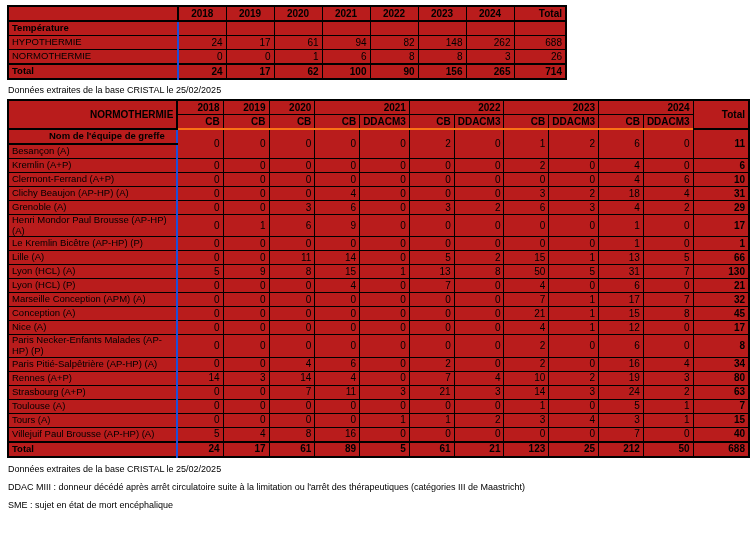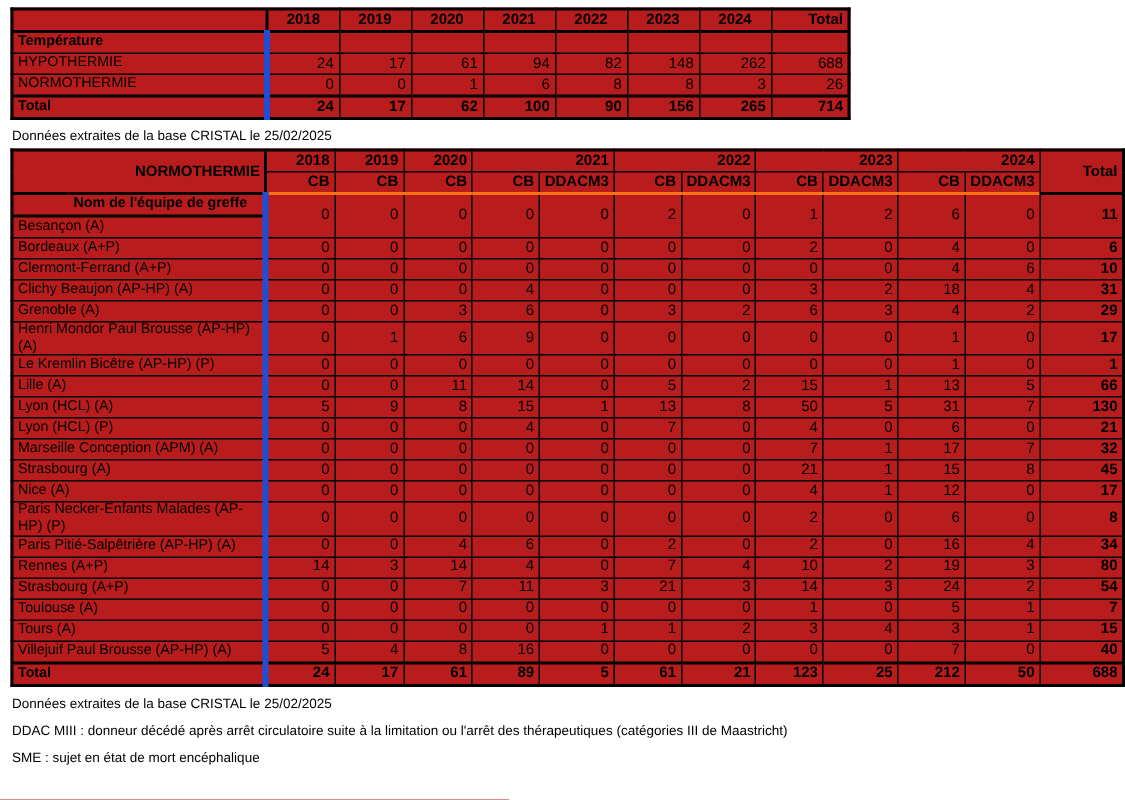--- a/index.html
+++ b/index.html
@@ -23,21 +23,21 @@
   #t1 th.year{text-align:center;}
   #t1 th.totalhdr{text-align:right;}
   #t1 th.cornerblank{border-right:2px solid #000;}
   
   #t2 th{text-align:right;}
   #t2 thead tr.sub th{border-bottom:2px solid #f97316;}
   #t2 thead th[rowspan]{border-bottom:2px solid #000;}
   #t2 th.corner{border-right:2px solid #000;}
   
   .lbl{text-align:left;font-size:9.5px;white-space:normal;}
-  .lblcol{border-right:4px solid #1d4ed8;}
+  .lblcol{border-right:2px solid #1d4ed8;}
   .num{text-align:right;}
   .b{font-weight:bold;}
   .dimhdr{font-weight:bold;border-bottom:2px solid #000;padding-left:40px;}
   tr.total td{font-weight:bold;border-top:2px solid #000;}
   .totalcol{font-weight:bold;}
   
   .note{font-size:9px;margin:5px 0 4px 1px;}
   .footnotes .note{margin:6px 0 8px 1px;}
 </style>
 </head>
@@ -175,21 +175,21 @@
           <td class="num" rowspan="2">1</td>
           <td class="num" rowspan="2">2</td>
           <td class="num" rowspan="2">6</td>
           <td class="num" rowspan="2">0</td>
           <td class="num totalcol" rowspan="2">11</td>
         </tr>
         <tr>
           <td class="lbl lblcol">Besançon (A)</td>
         </tr>
         <tr>
-          <td class="lbl lblcol">Bordeaux (A+P)</td>
+          <td class="lbl lblcol">Kremlin (A+P)</td>
           <td class="num">0</td>
           <td class="num">0</td>
           <td class="num">0</td>
           <td class="num">0</td>
           <td class="num">0</td>
           <td class="num">0</td>
           <td class="num">0</td>
           <td class="num">2</td>
           <td class="num">0</td>
           <td class="num">4</td>
@@ -325,21 +325,21 @@
           <td class="num">0</td>
           <td class="num">0</td>
           <td class="num">0</td>
           <td class="num">7</td>
           <td class="num">1</td>
           <td class="num">17</td>
           <td class="num">7</td>
           <td class="num totalcol">32</td>
         </tr>
         <tr>
-          <td class="lbl lblcol">Strasbourg (A)</td>
+          <td class="lbl lblcol">Conception (A)</td>
           <td class="num">0</td>
           <td class="num">0</td>
           <td class="num">0</td>
           <td class="num">0</td>
           <td class="num">0</td>
           <td class="num">0</td>
           <td class="num">0</td>
           <td class="num">21</td>
           <td class="num">1</td>
           <td class="num">15</td>
@@ -412,21 +412,21 @@
           <td class="num">0</td>
           <td class="num">7</td>
           <td class="num">11</td>
           <td class="num">3</td>
           <td class="num">21</td>
           <td class="num">3</td>
           <td class="num">14</td>
           <td class="num">3</td>
           <td class="num">24</td>
           <td class="num">2</td>
-          <td class="num totalcol">54</td>
+          <td class="num totalcol">63</td>
         </tr>
         <tr>
           <td class="lbl lblcol">Toulouse (A)</td>
           <td class="num">0</td>
           <td class="num">0</td>
           <td class="num">0</td>
           <td class="num">0</td>
           <td class="num">0</td>
           <td class="num">0</td>
           <td class="num">0</td>

